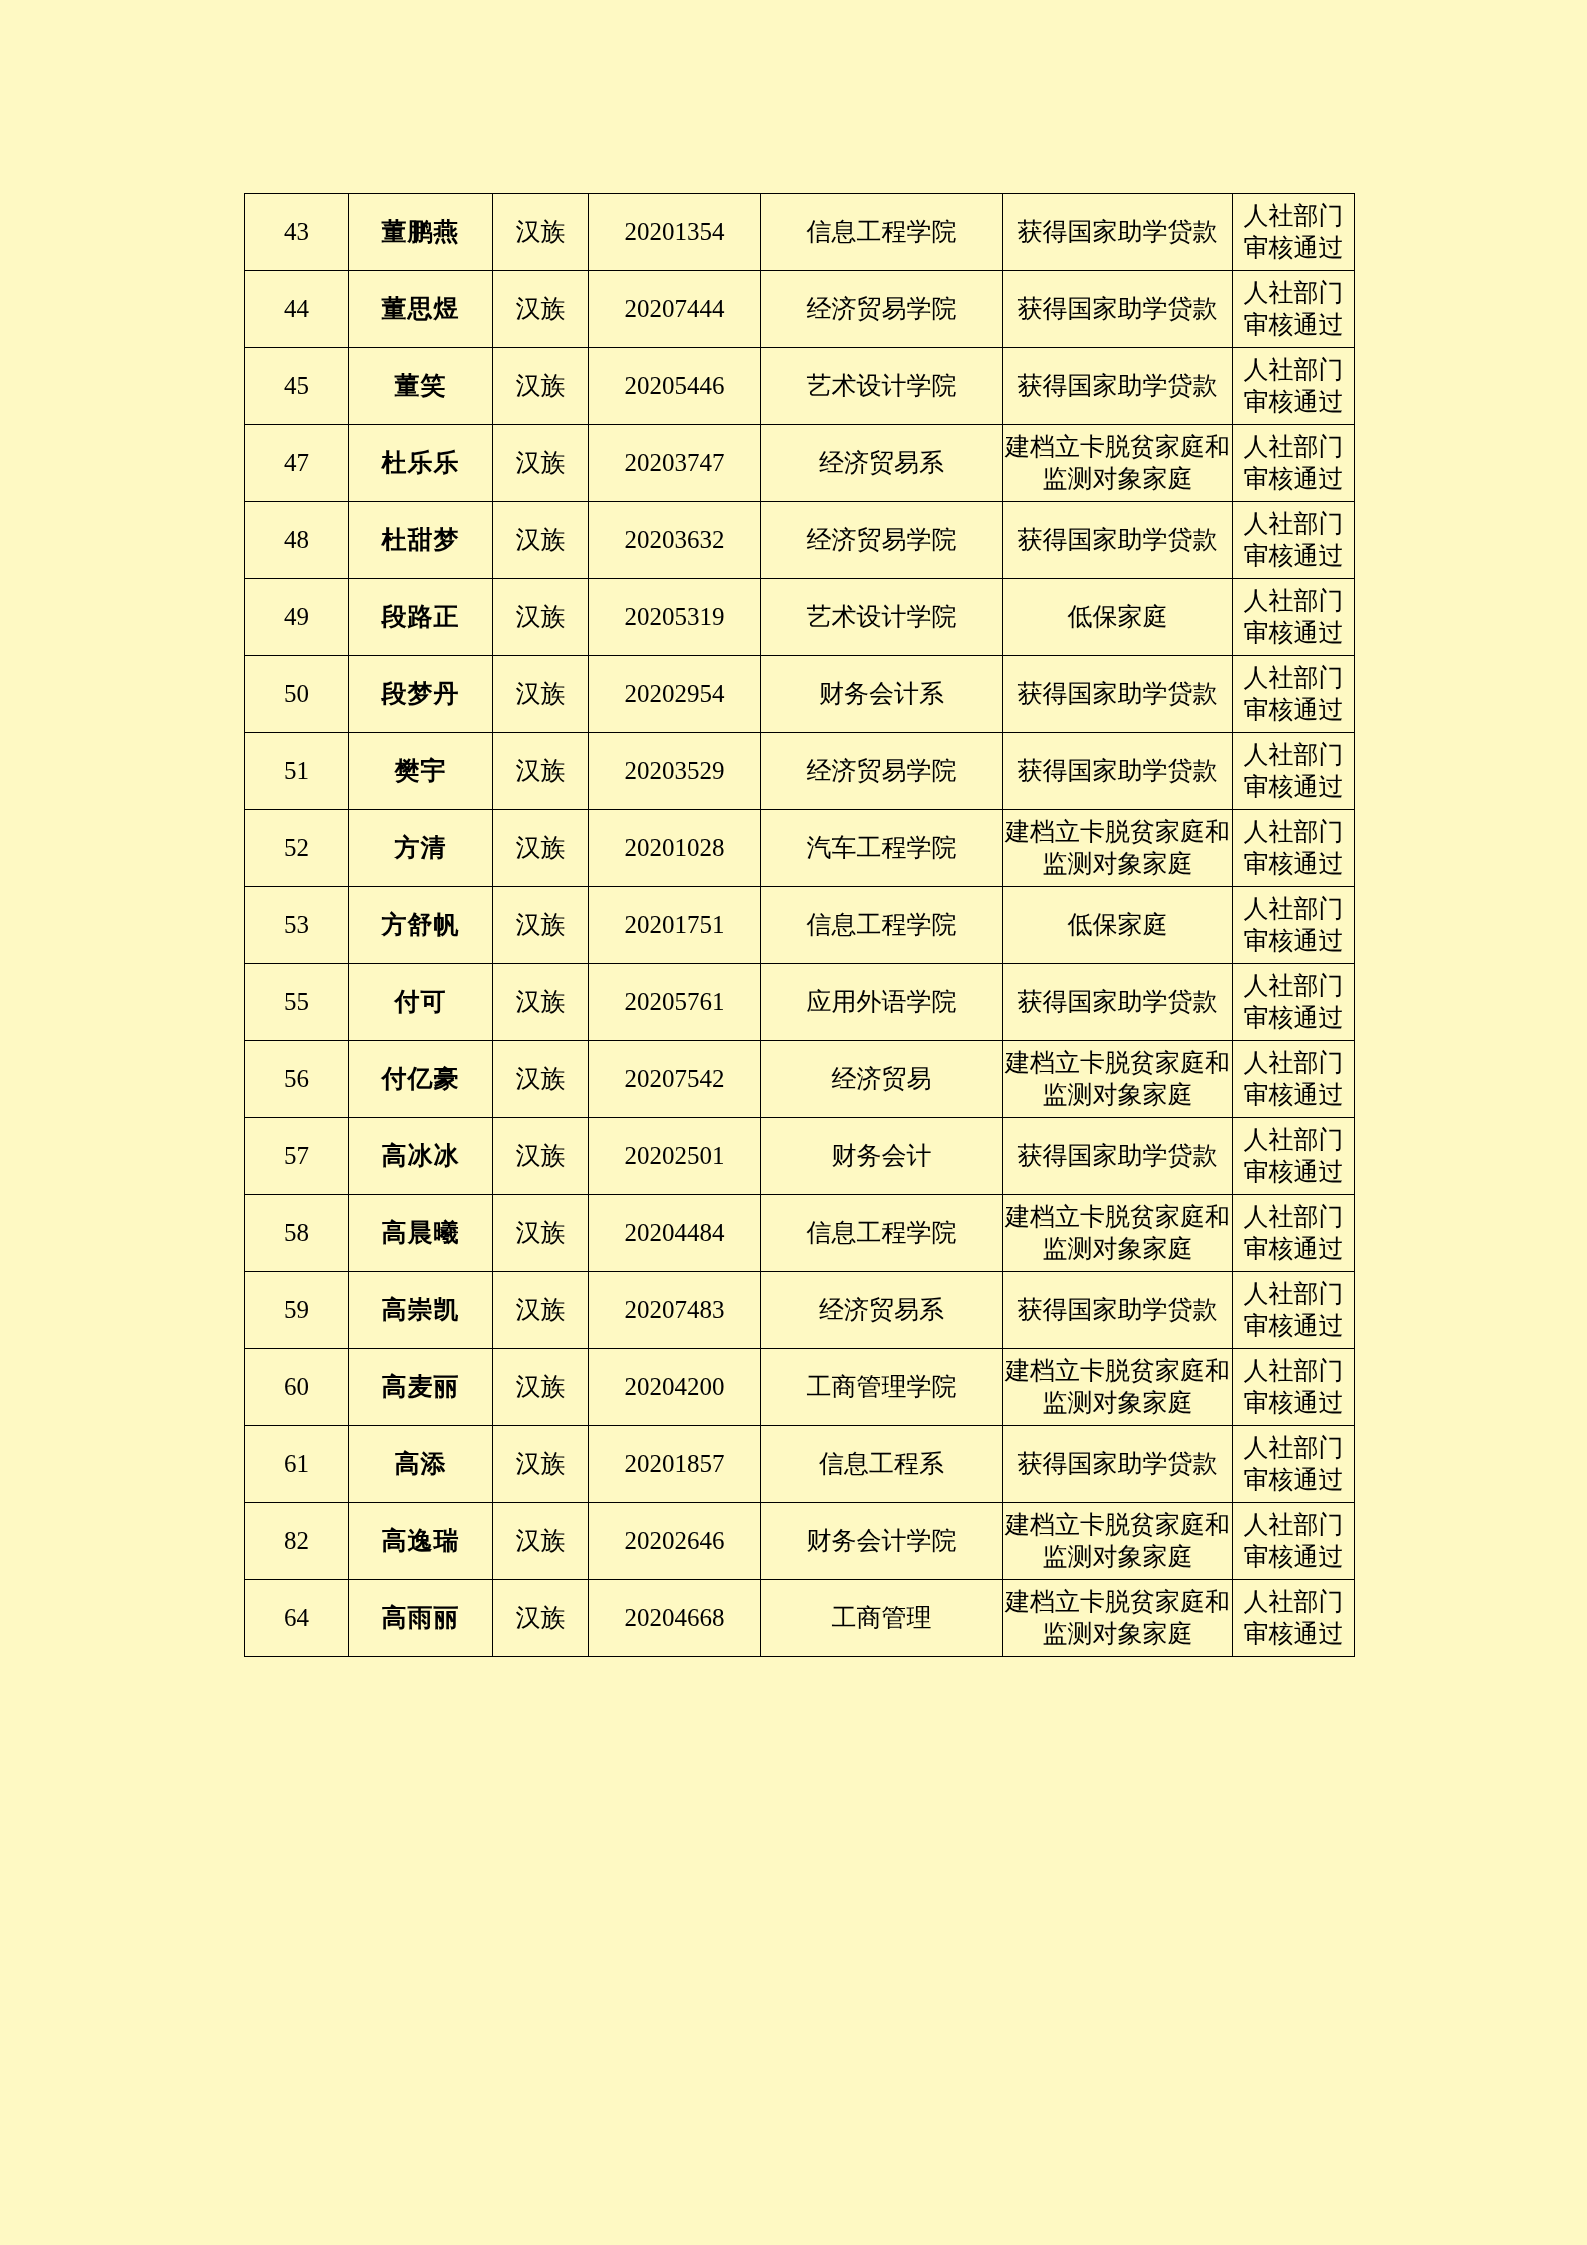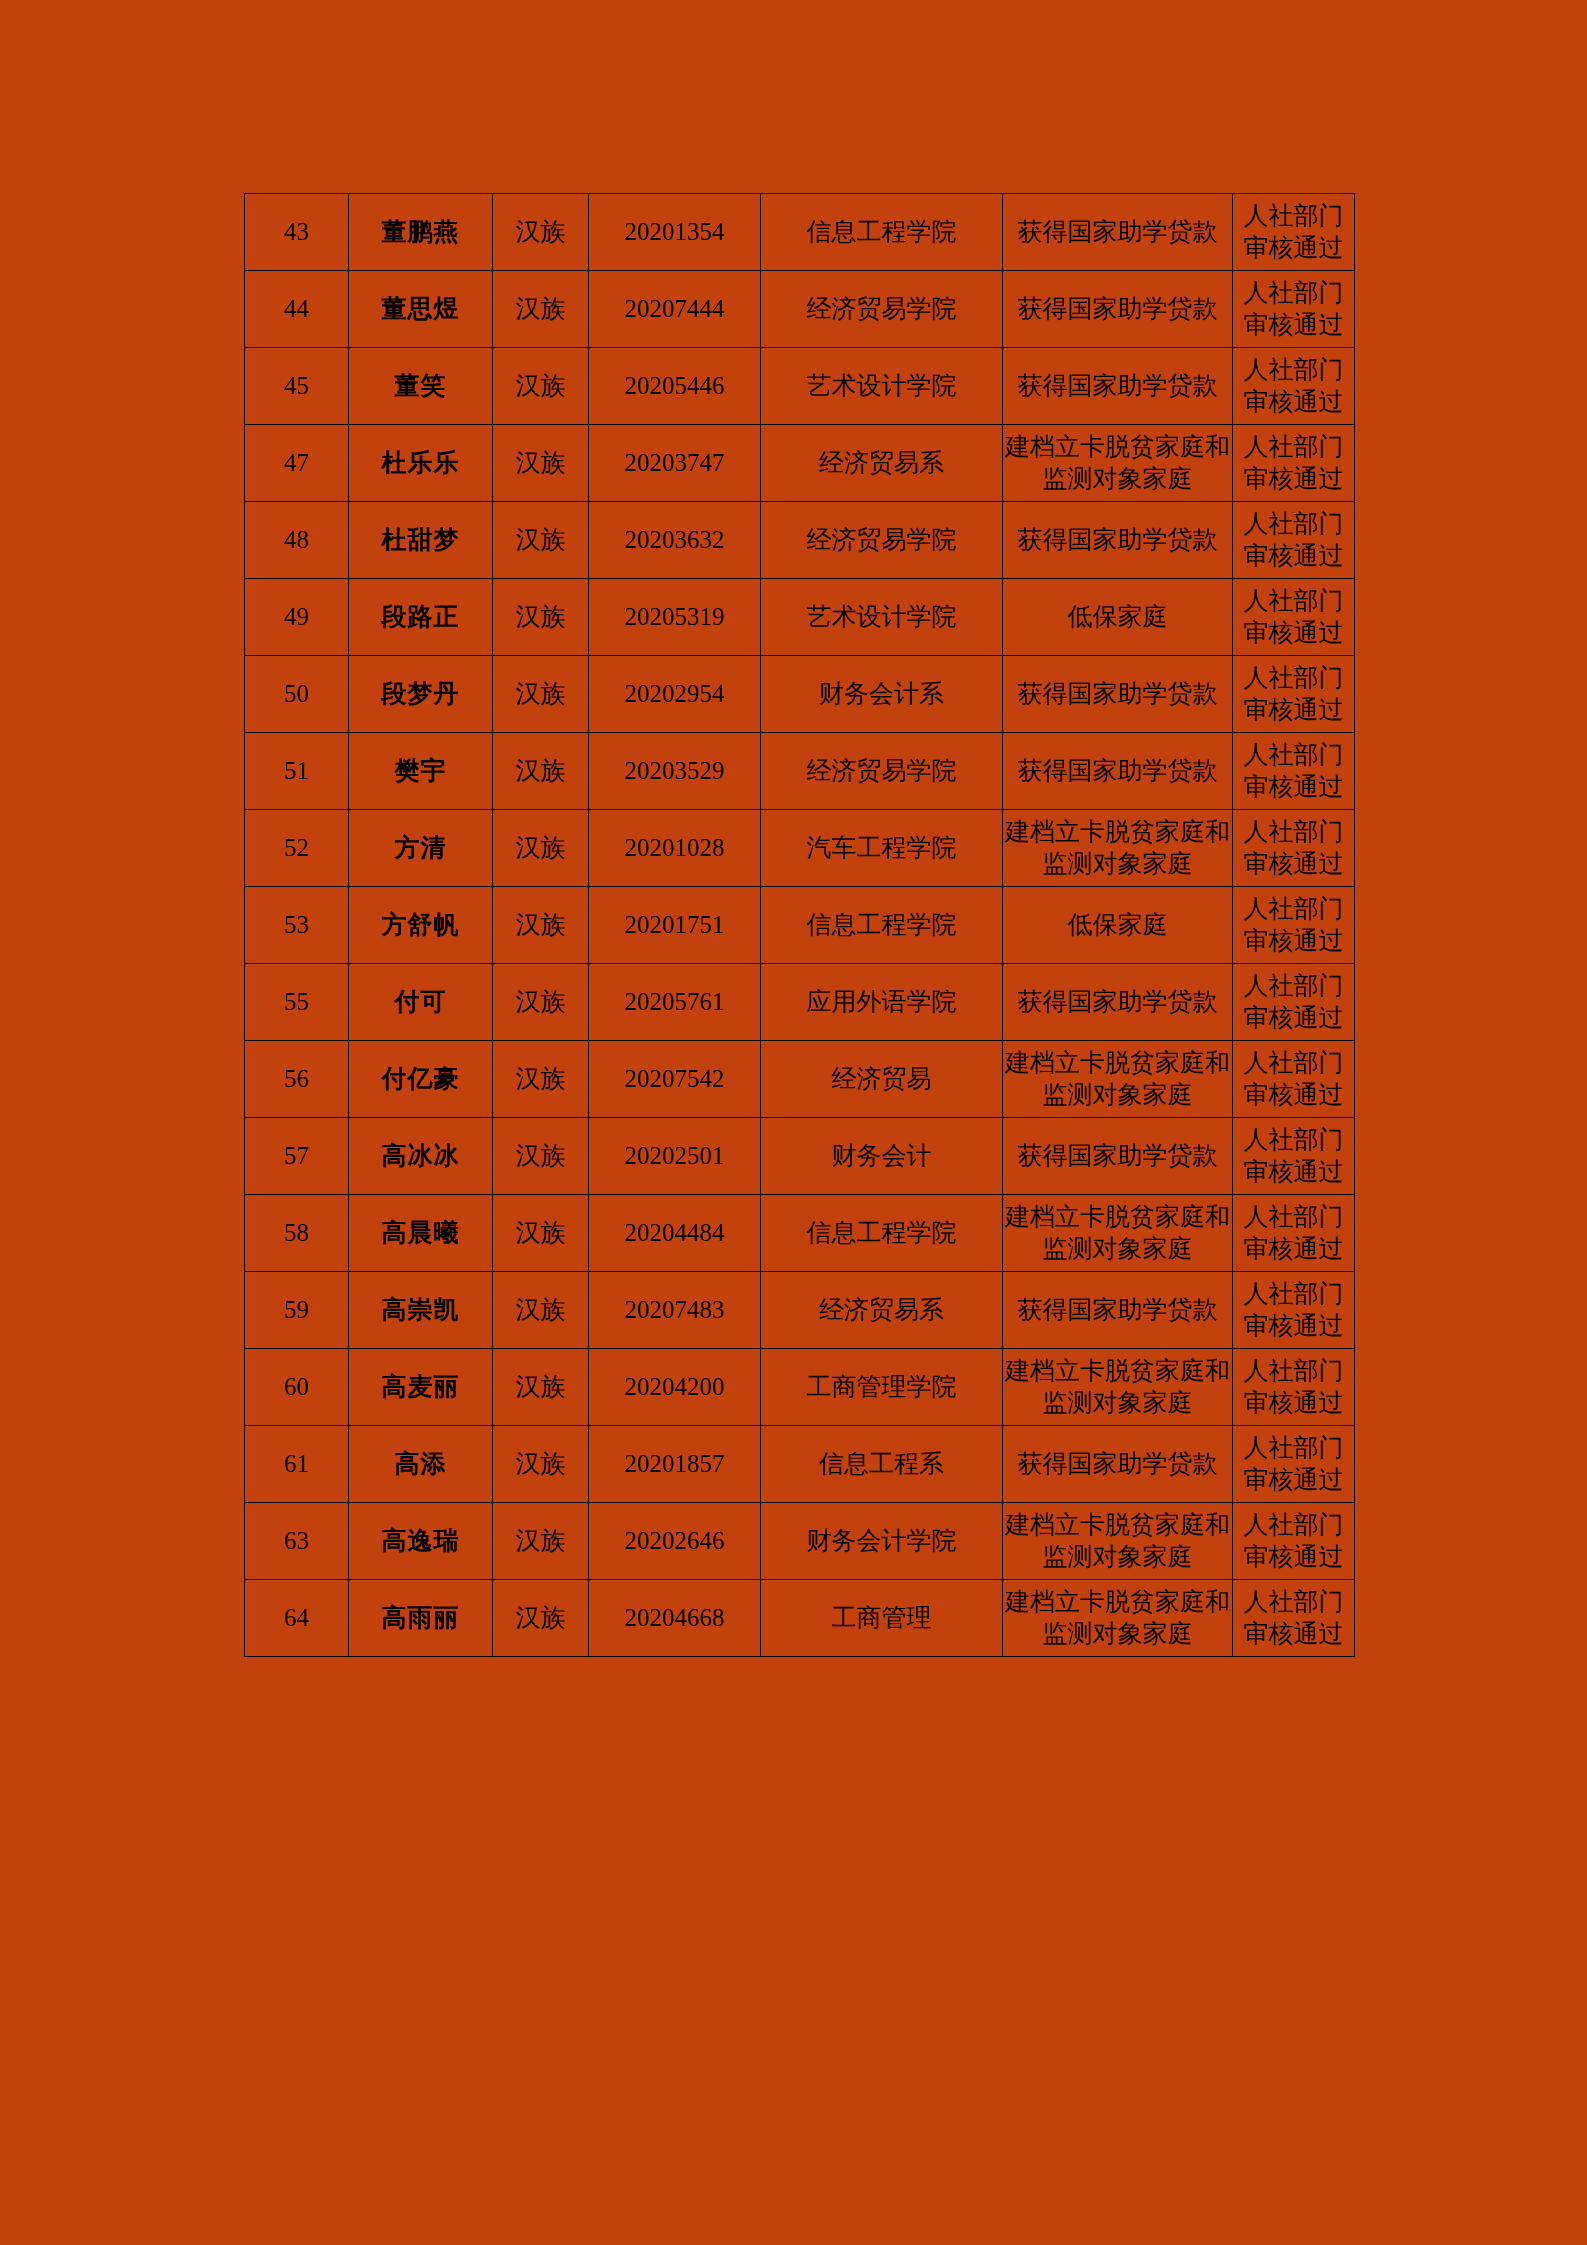--- a/index.html
+++ b/index.html
@@ -13,21 +13,21 @@
     font-family: "Liberation Serif", "DejaVu Serif", serif;
     color: #000000;
     position: relative;
   }
   #page {
     position: absolute;
     left: 0;
     top: 0;
     width: 1587px;
     height: 2245px;
-    background: #c2410c;
+    background: #fef9c3;
   }
   #table-wrap {
     position: absolute;
     left: 244px;
     top: 193px;
     width: 1110px;
   }
   table.doc-table {
     border-collapse: collapse;
     width: 1110px;
@@ -246,21 +246,21 @@
             <td class="idx two-line">61</td>
             <td class="name two-line">高添</td>
             <td class="eth two-line">汉族</td>
             <td class="no two-line">20201857</td>
             <td class="dept two-line">信息工程系</td>
             <td class="type two-line">获得国家助学贷款</td>
             <td class="stat two-line">人社部门
 审核通过</td>
           </tr>
           <tr>
-            <td class="idx two-line">63</td>
+            <td class="idx two-line">82</td>
             <td class="name two-line">高逸瑞</td>
             <td class="eth two-line">汉族</td>
             <td class="no two-line">20202646</td>
             <td class="dept two-line">财务会计学院</td>
             <td class="type two-line">建档立卡脱贫家庭和
 监测对象家庭</td>
             <td class="stat two-line">人社部门
 审核通过</td>
           </tr>
           <tr>

